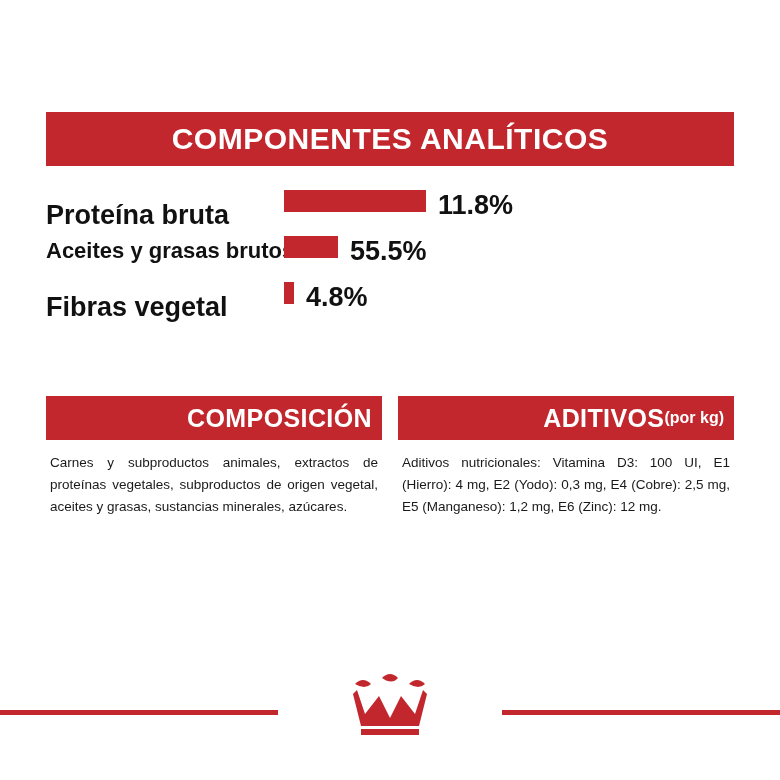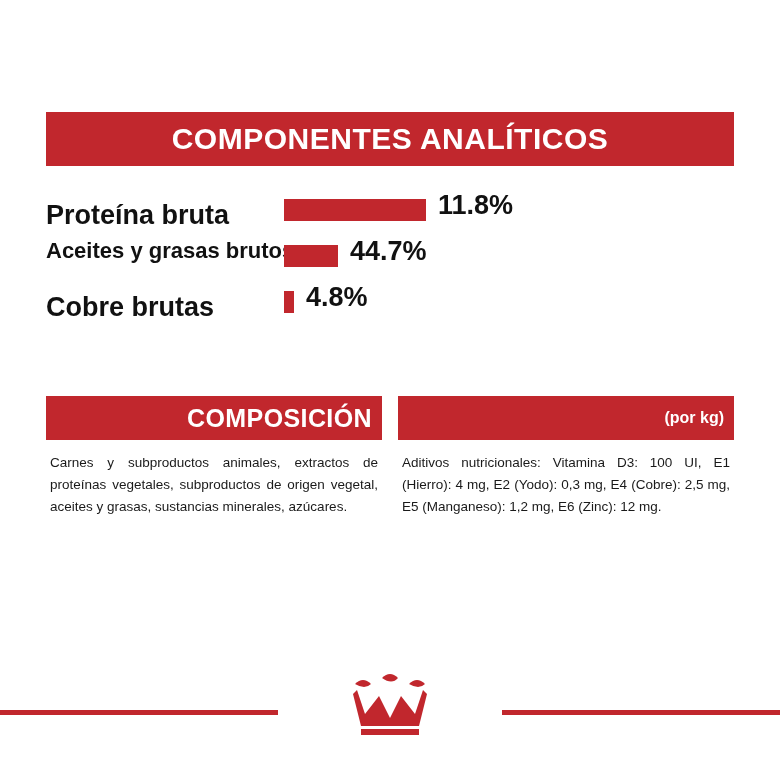--- a/index.html
+++ b/index.html
@@ -58,21 +58,21 @@
     font-weight: bold;
     color: #111111;
     white-space: nowrap;
     padding-right: 8px;
     box-sizing: border-box;
   }
   .chart-label.big { font-size: 27px; margin-top: 20px; }
   .chart-label.small { font-size: 22px; }
   .bar-area {
     display: flex;
-    align-items: flex-end;
+    align-items: flex-start;
     flex: 1;
   }
   .bar {
     background: #c1272d;
     height: 22px;
   }
   .bar-value {
     font-size: 27px;
     font-weight: bold;
     color: #111111;
@@ -105,21 +105,20 @@
     color: #ffffff;
     font-size: 25px;
     font-weight: bold;
     text-transform: uppercase;
     letter-spacing: 0.4px;
   }
   .panel-title-sub {
     color: #ffffff;
     font-size: 16px;
     font-weight: bold;
-    margin-left: 6px;
   }
   .panel-body {
     padding: 12px 4px 0 4px;
     font-size: 13.5px;
     line-height: 1.62;
     color: #1a1a1a;
     text-align: justify;
   }
 
   
@@ -166,45 +165,46 @@
       <div class="bar-area">
         <div class="bar" style="width:142px;"></div>
         <div class="bar-value">11.8%</div>
       </div>
     </div>
 
     <div class="chart-row">
       <div class="chart-label small">Aceites y grasas brutos</div>
       <div class="bar-area">
         <div class="bar" style="width:54px;"></div>
-        <div class="bar-value">44.7%</div>
+        <div class="bar-value">55.5%</div>
       </div>
     </div>
 
     <div class="chart-row">
-      <div class="chart-label big">Cobre brutas</div>
+      <div class="chart-label big">Fibras vegetal</div>
       <div class="bar-area">
         <div class="bar" style="width:10px;"></div>
         <div class="bar-value">4.8%</div>
       </div>
     </div>
 
   </div>
 
   <div class="panels">
 
     <div class="panel">
       <div class="panel-header">
         <span class="panel-title">COMPOSICIÓN</span>
       </div>
       <div class="panel-body">Carnes y subproductos animales, extractos de proteínas vegetales, subproductos de origen vegetal, aceites y grasas, sustancias minerales, azúcares.</div>
     </div>
 
     <div class="panel">
       <div class="panel-header">
+        <span class="panel-title">ADITIVOS</span>
         <span class="panel-title-sub">(por kg)</span>
       </div>
       <div class="panel-body">Aditivos nutricionales: Vitamina D3: 100 UI, E1 (Hierro): 4 mg, E2 (Yodo): 0,3 mg, E4 (Cobre): 2,5 mg, E5 (Manganeso): 1,2 mg, E6 (Zinc): 12 mg.</div>
     </div>
 
   </div>
 
   <div class="footer-line-left"></div>
   <div class="footer-line-right"></div>
 

